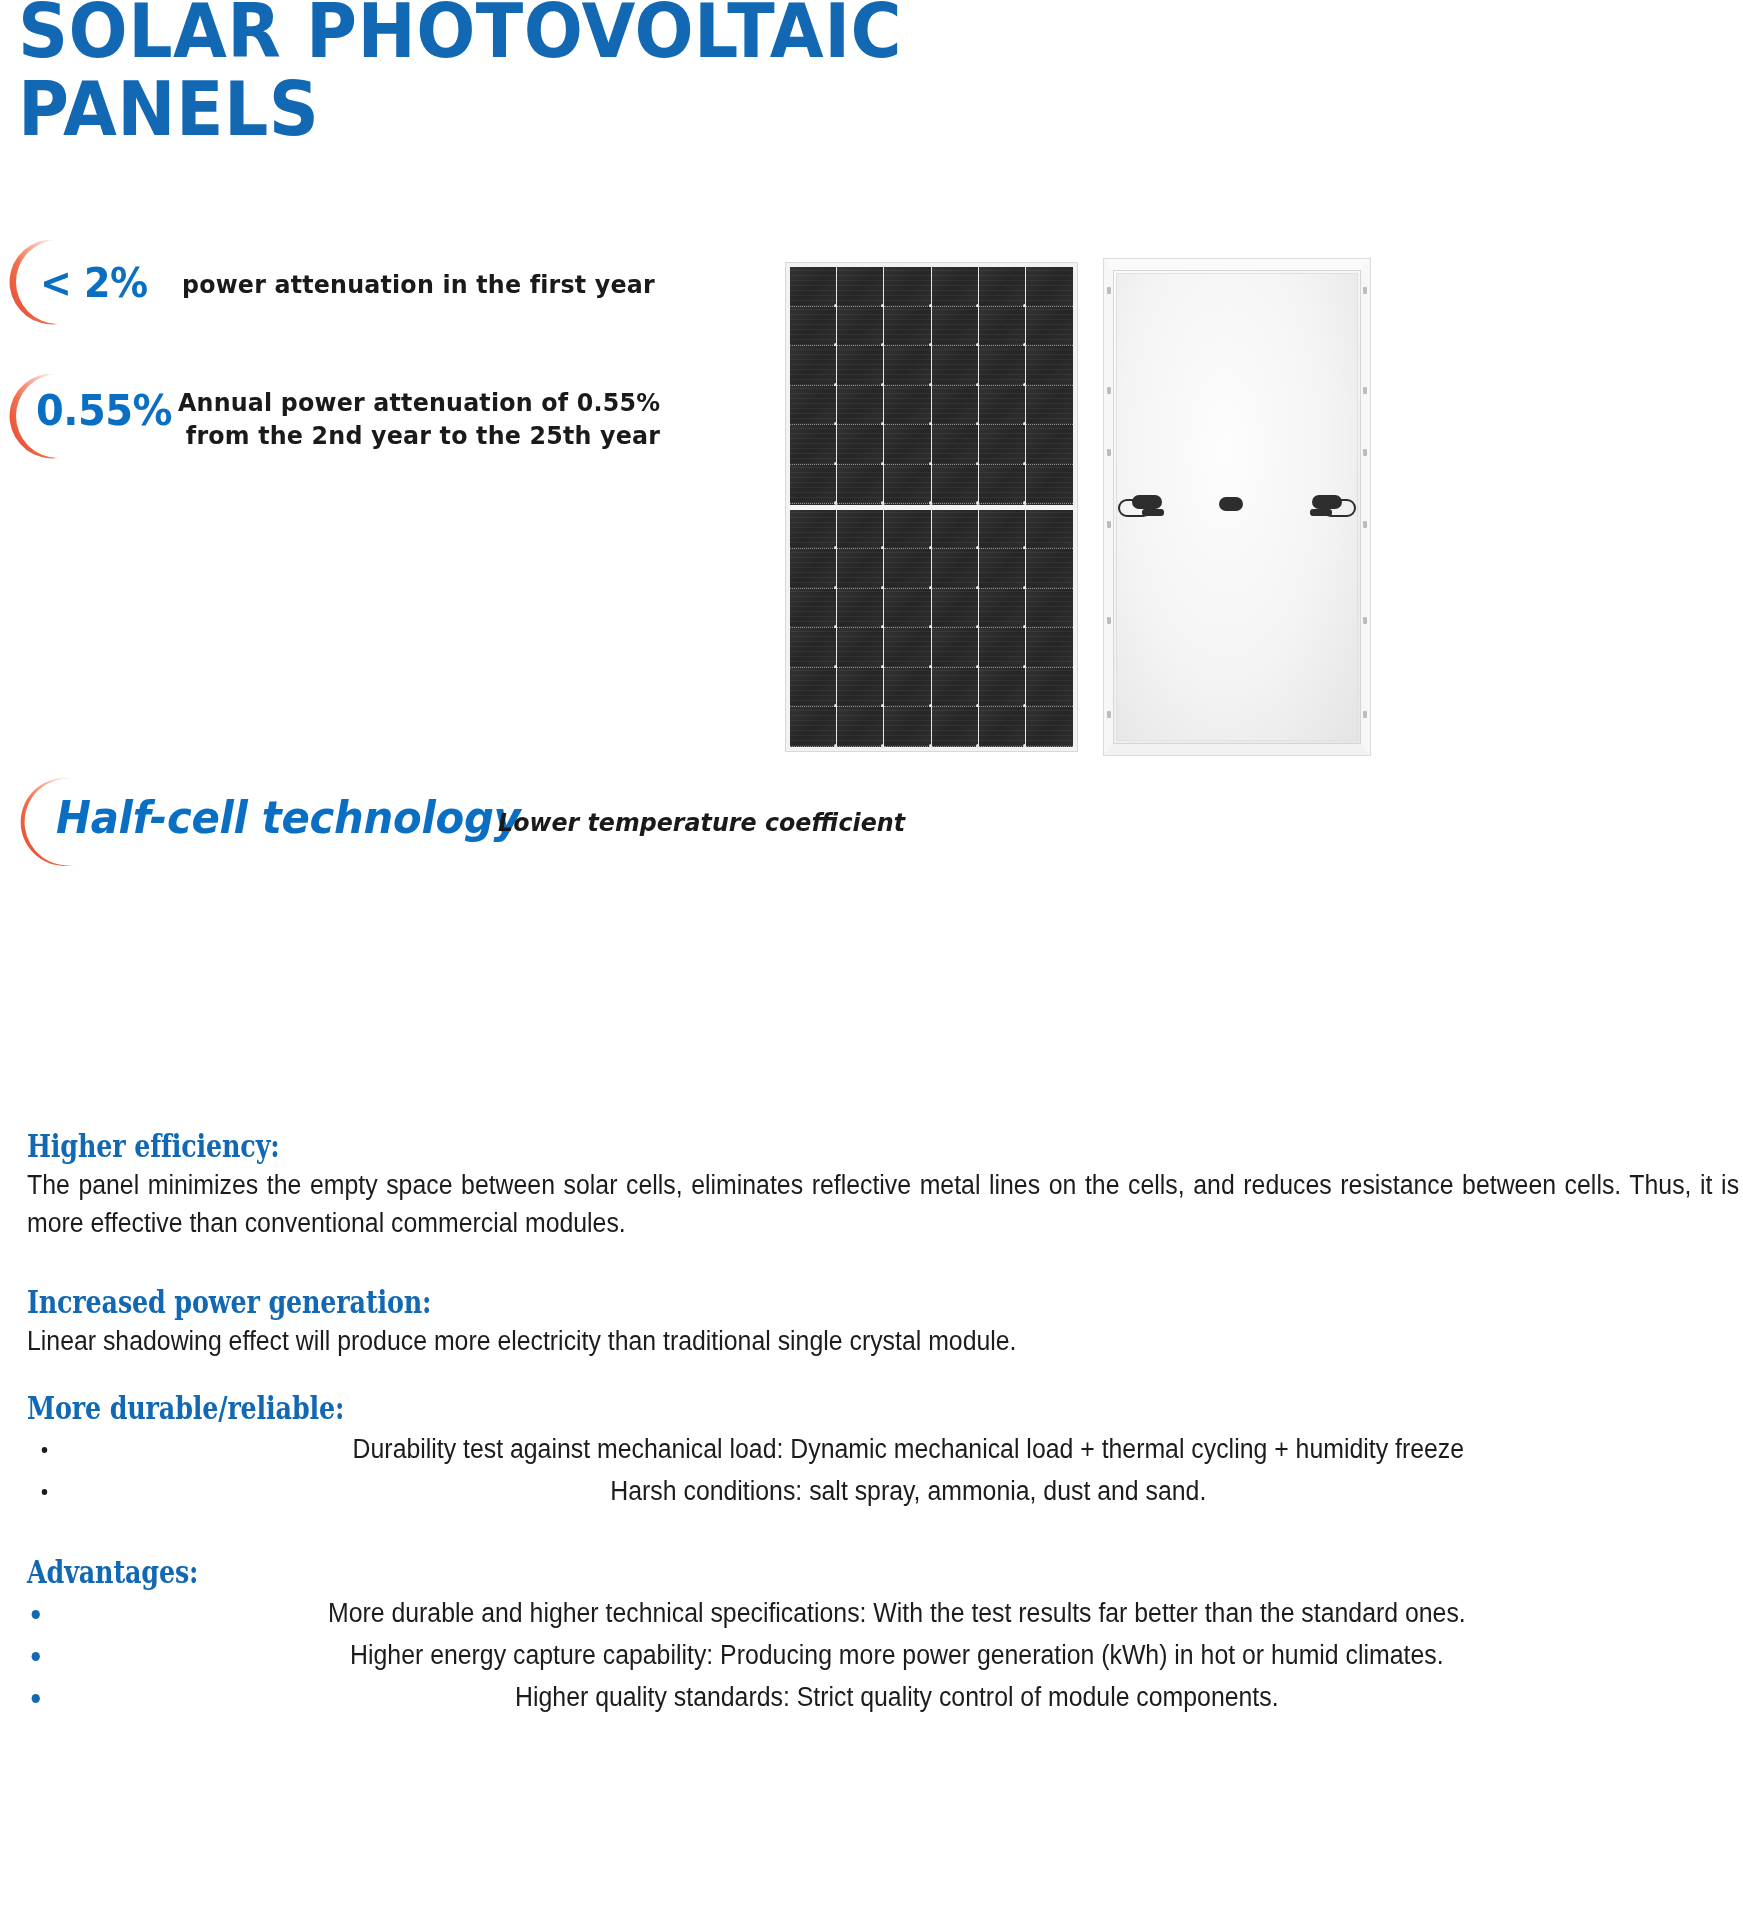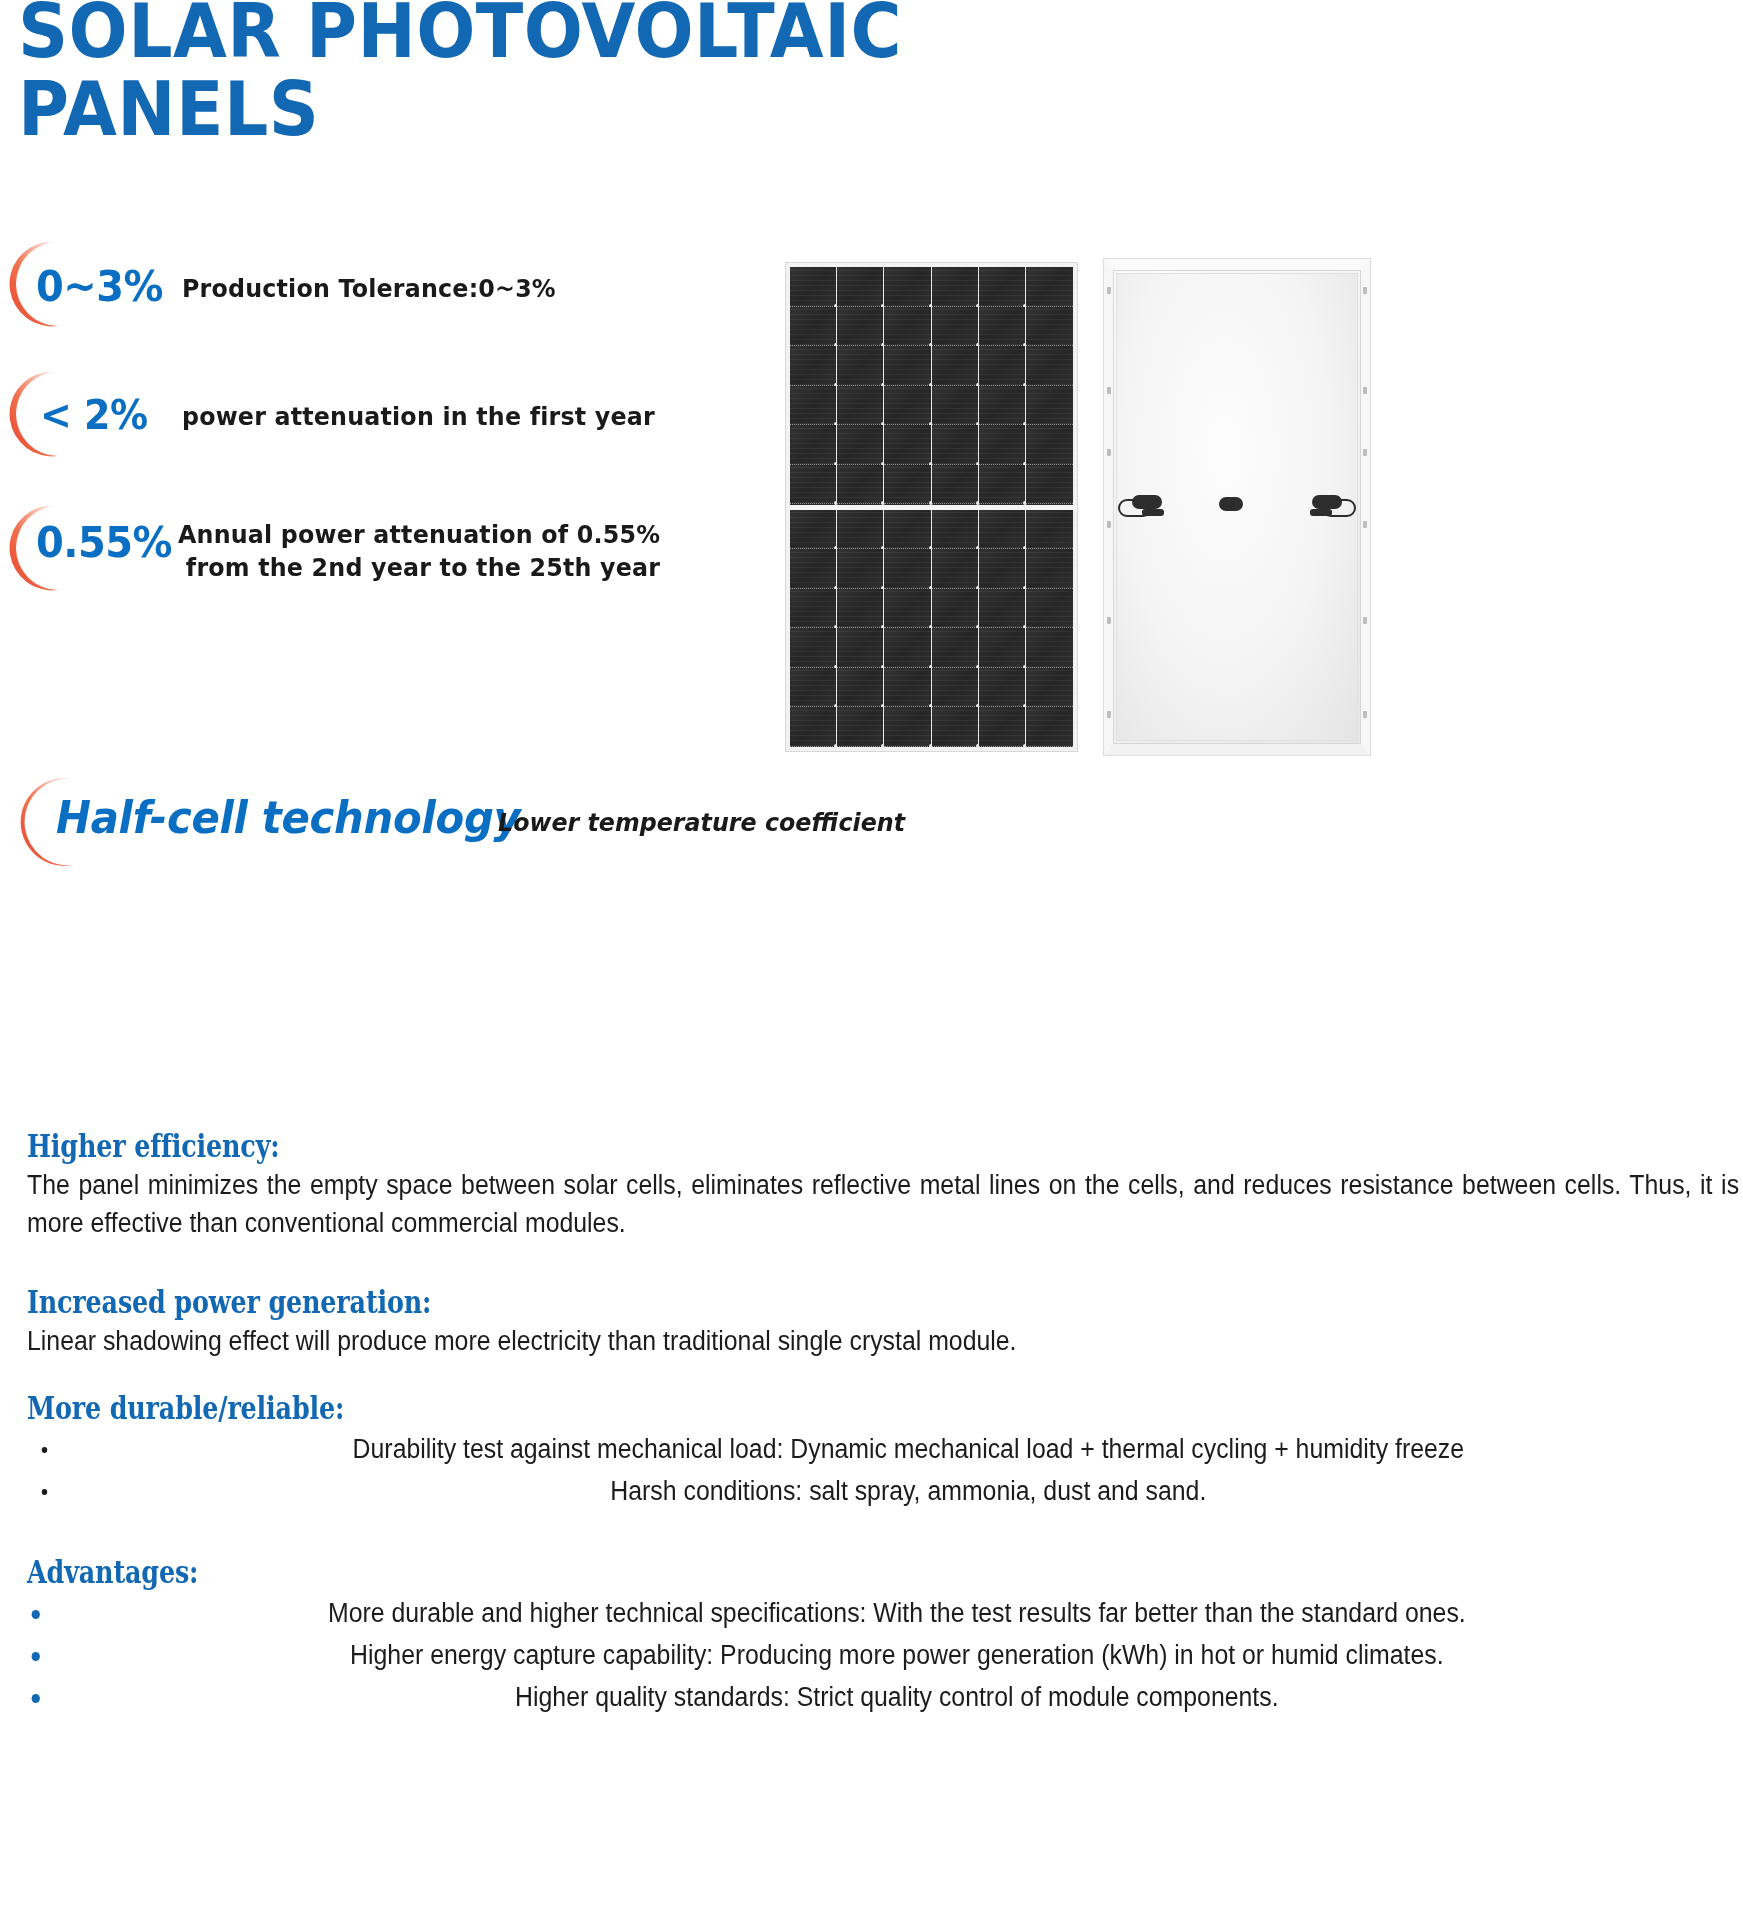--- a/index.html
+++ b/index.html
@@ -254,36 +254,20 @@
 </head>
 <body>
 
 <div class="page">
 
   <h1 class="title">SOLAR PHOTOVOLTAIC PANELS</h1>
 
   <div class="specs">
 
 
-    <div class="spec-row" id="row1">
-      <span class="crescent">
-        <svg width="86" height="92" viewBox="0 0 86 92">
-          <defs>
-            <linearGradient id="cg1" x1="0" y1="1" x2="1" y2="0">
-              <stop offset="0%" stop-color="#e8402a"></stop>
-              <stop offset="45%" stop-color="#f0724f"></stop>
-              <stop offset="100%" stop-color="#ffffff"></stop>
-            </linearGradient>
-          </defs>
-          <path d="M58 4 A42 42 0 1 0 58 88 A34 34 0 1 1 46 4 Z" fill="url(#cg1)"></path>
-        </svg>
-      </span>
-      <span class="spec-value">0~3%</span>
-      <span class="spec-desc">Production Tolerance:0~3%</span>
-    </div>
 
     <div class="spec-row" id="row2">
       <span class="crescent">
         <svg width="86" height="92" viewBox="0 0 86 92">
           <defs>
             <linearGradient id="cg2" x1="0" y1="1" x2="1" y2="0">
               <stop offset="0%" stop-color="#e8402a"></stop>
               <stop offset="45%" stop-color="#f0724f"></stop>
               <stop offset="100%" stop-color="#ffffff"></stop>
             </linearGradient>

